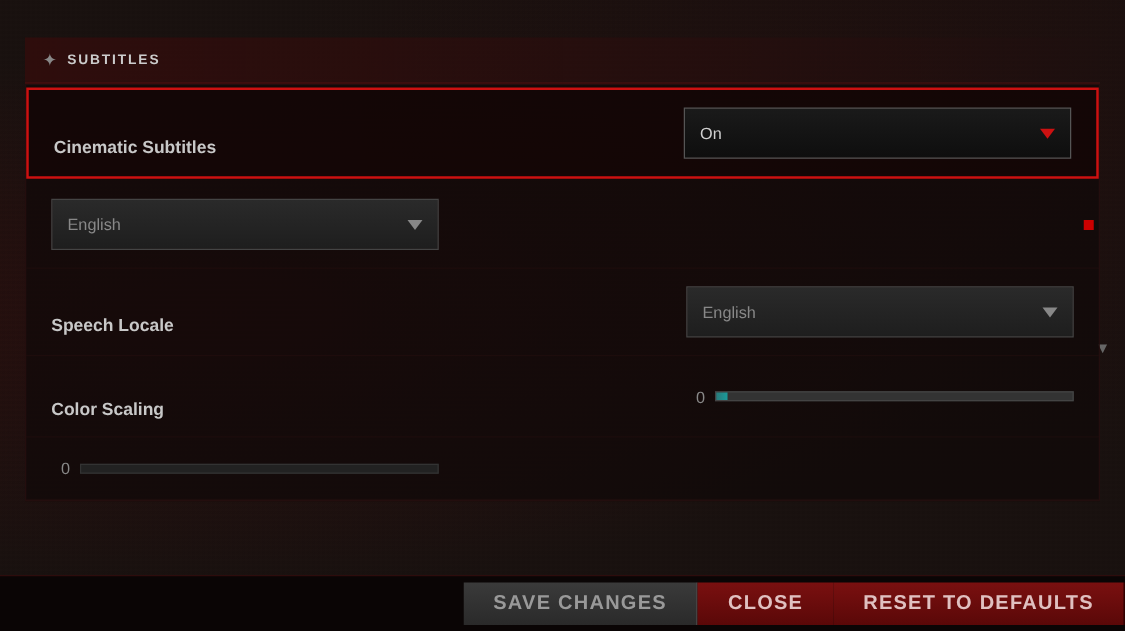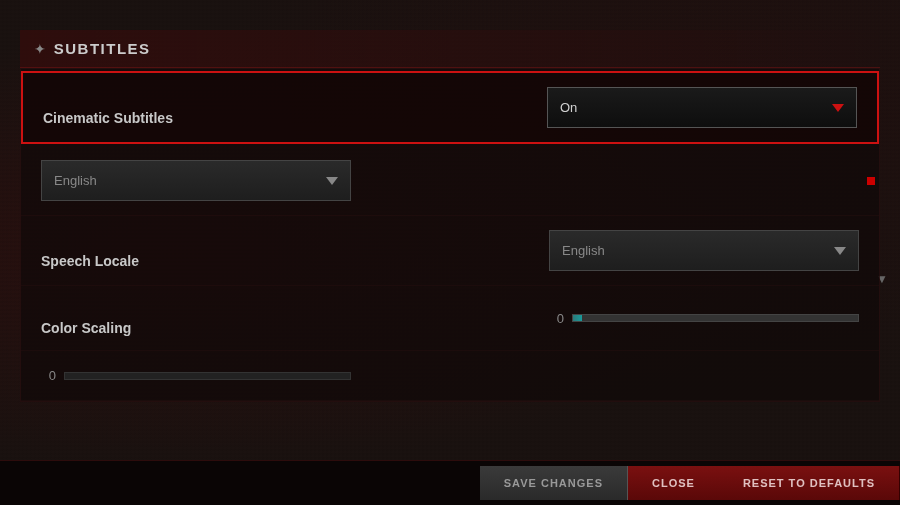--- a/index.html
+++ b/index.html
@@ -46,21 +46,21 @@
       margin-bottom: 0;
     }
 
     .section-icon {
       color: #888;
       font-size: 14px;
     }
 
     .section-title {
       color: #cccccc;
-      font-size: 15px;
+      font-size: 11px;
       font-weight: bold;
       letter-spacing: 1.5px;
       text-transform: uppercase;
     }
 
     
     .settings-area {
       background: rgba(15, 8, 8, 0.7);
       border: 1px solid rgba(60,20,20,0.4);
     }
@@ -191,21 +191,21 @@
       border-top: 1px solid rgba(80,20,20,0.5);
       display: flex;
       align-items: center;
       justify-content: flex-end;
       padding: 0 0;
     }
 
     .btn {
       height: 34px;
       padding: 0 24px;
-      font-size: 11px;
+      font-size: 16px;
       font-weight: bold;
       letter-spacing: 1px;
       cursor: pointer;
       border: none;
       text-transform: uppercase;
       text-align: center;
     }
 
     .btn-save {
       background: linear-gradient(180deg, #3a3a3a 0%, #2a2a2a 100%);

